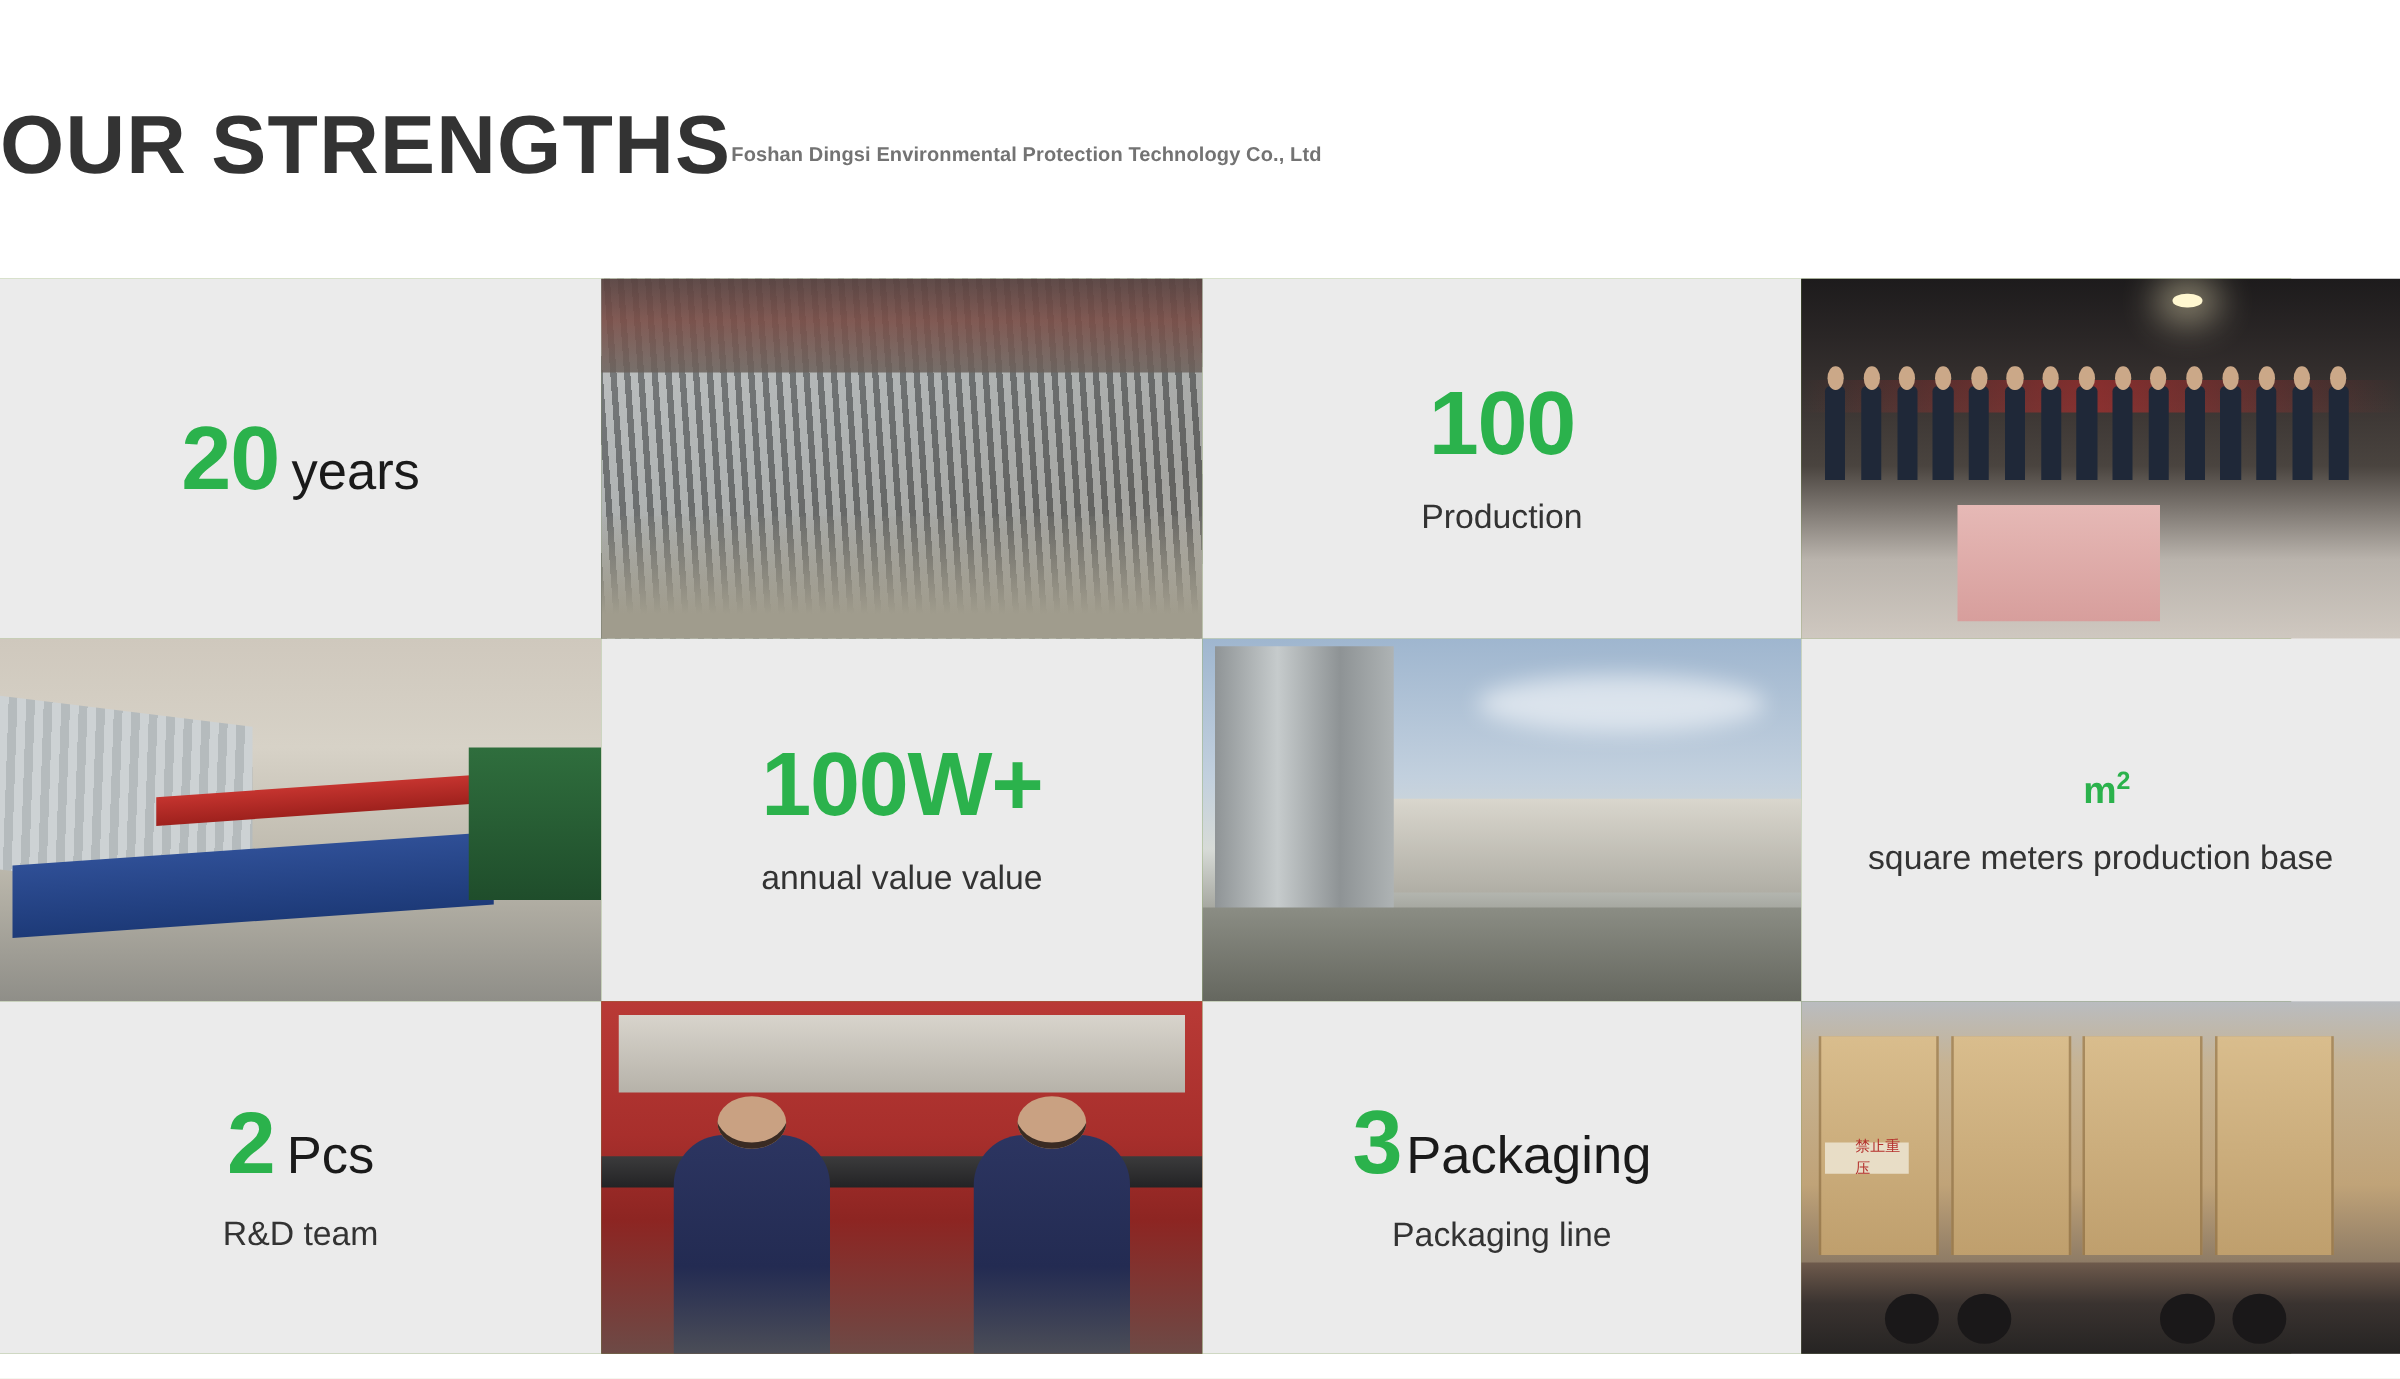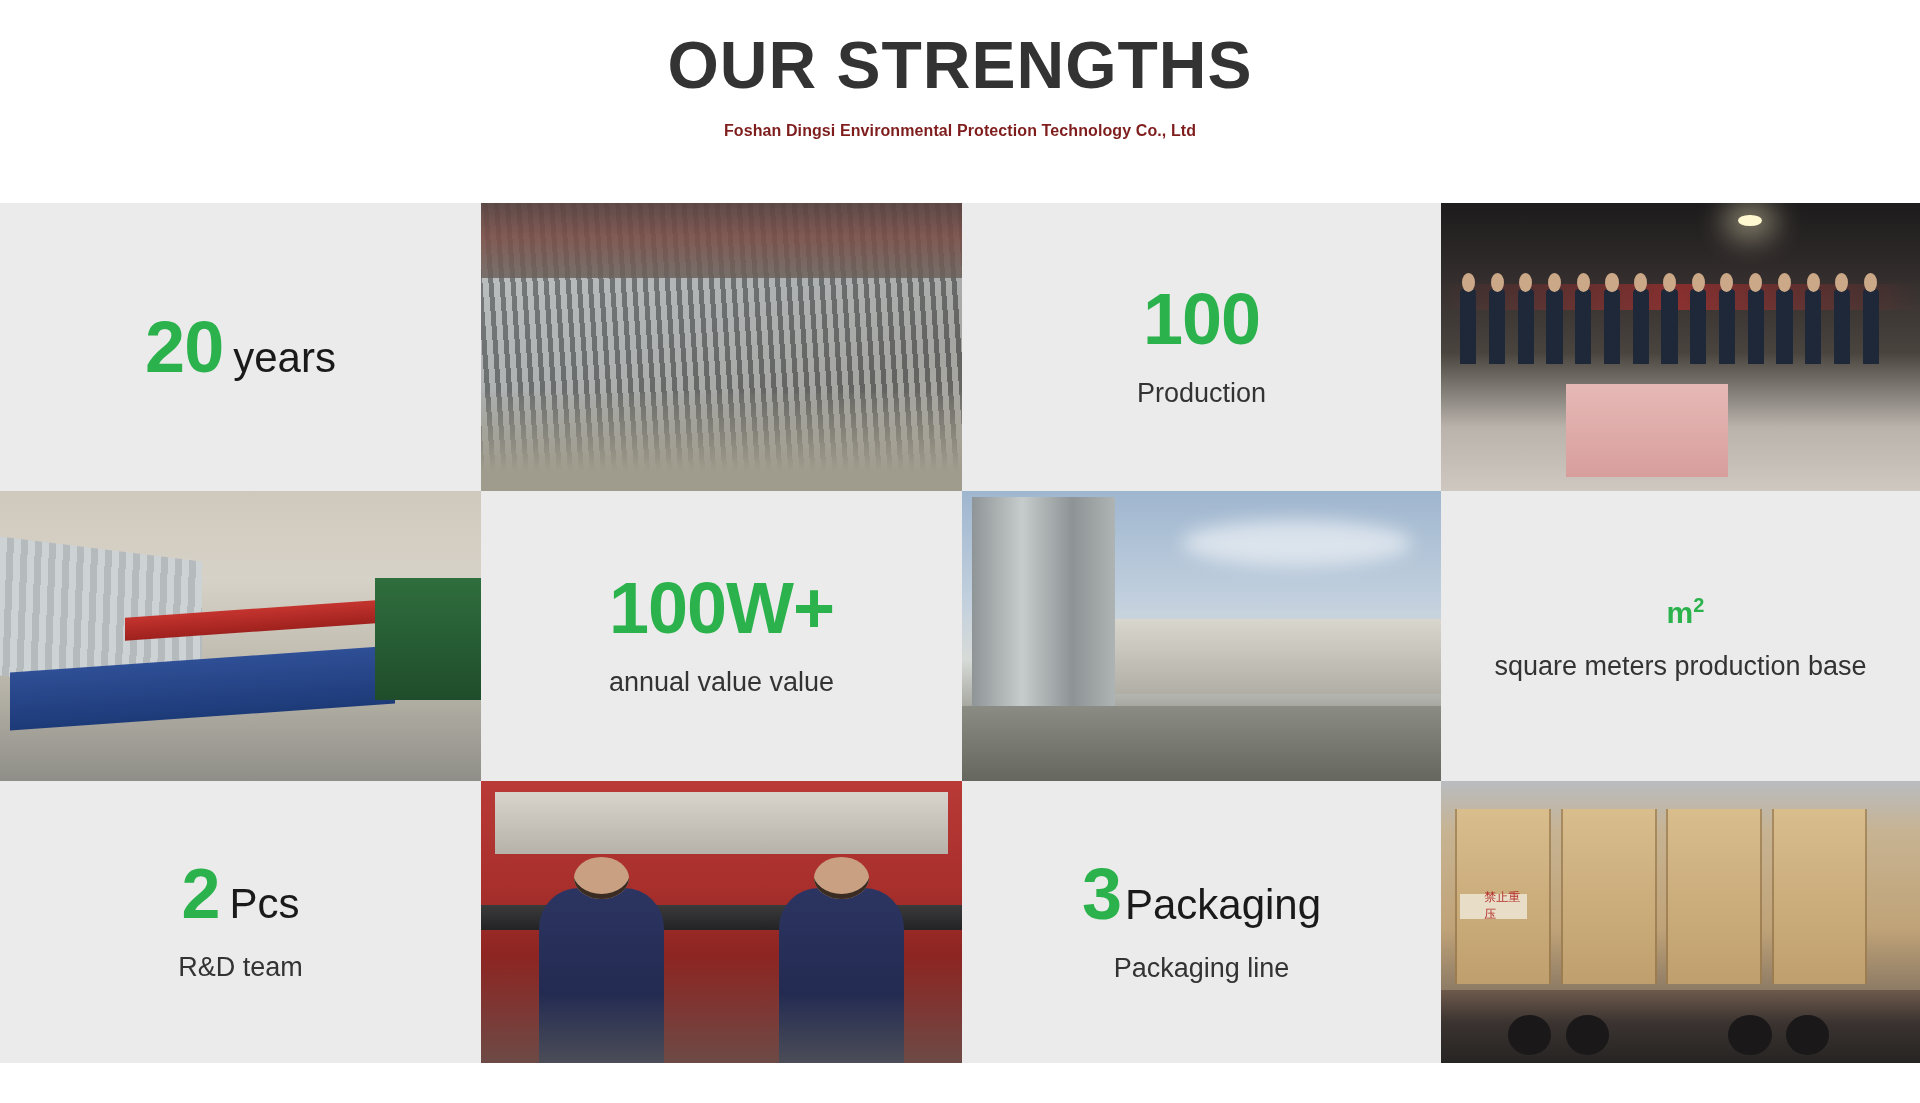--- a/index.html
+++ b/index.html
@@ -7,51 +7,51 @@
     width: 1920px; height: 1103px;
     background: #ffffff;
     font-family: "Liberation Sans", "DejaVu Sans", sans-serif;
     overflow: hidden;
   }
 
   
   .header {
     height: 203px;
     display: flex;
-    flex-direction: column;
     align-items: center;
     justify-content: flex-start;
     padding-top: 28px;
     background: #ffffff;
   }
   .page-title {
     font-size: 66px;
     font-weight: 700;
     letter-spacing: 1px;
     color: #333333;
     line-height: 1.15;
     text-align: center;
   }
   .page-subtitle {
     margin-top: 18px;
     font-size: 16px;
     font-weight: 600;
-    color: #7f1d1d;
+    color: #737373;
     letter-spacing: .1px;
     text-align: center;
   }
 
   
   .strength-grid {
     width: 1833px;
     height: 860px;
     display: grid;
     grid-template-columns: 481px 481px 479px 479px;
     grid-template-rows: 288px 290px 282px;
     background: #4d7c0f;
+    margin-top: 20px;
   }
   .cell { position: relative; overflow: hidden; }
 
   .stat-cell {
     background: #ebebeb;
     display: flex;
     flex-direction: column;
     align-items: center;
     justify-content: center;
     text-align: center;

